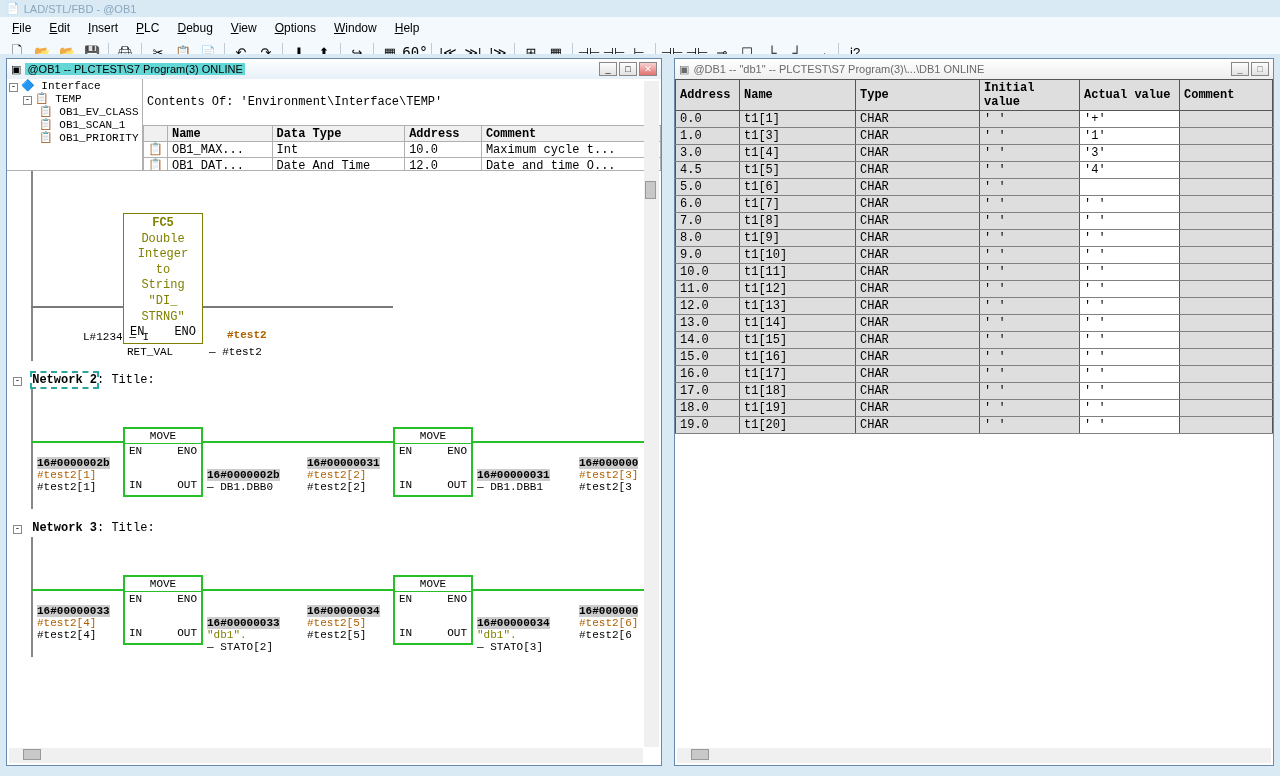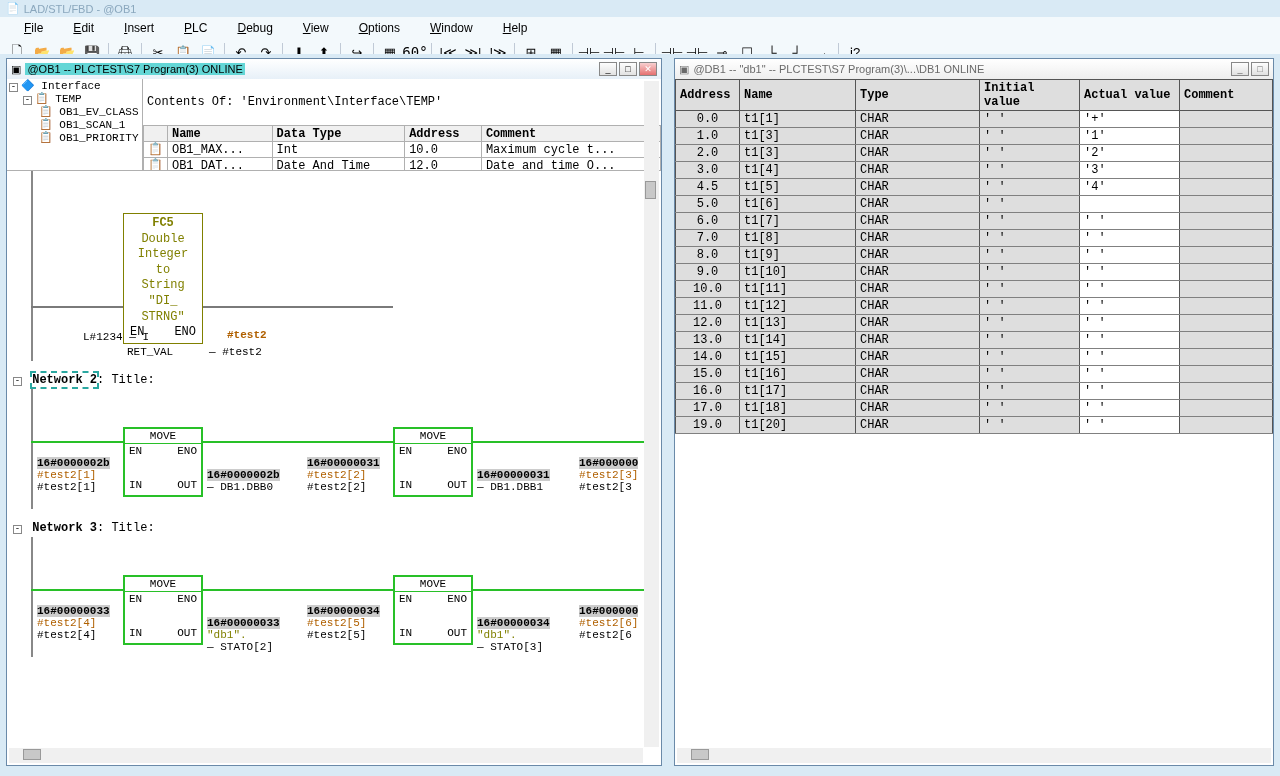--- a/index.html
+++ b/index.html
@@ -16,23 +16,23 @@
   background: #d9eaf5;
   color: #8aa7bd;
   font-size: 11px;
   padding: 2px 6px;
   display: flex;
   align-items: center;
   gap: 4px;
 }
 .menu-bar {
   background: #f3f9fc;
-  padding: 2px 16px;
+  padding: 2px 4px;
   display: flex;
-  gap: 14px;
+  gap: 2px;
 }
 .menu-item {
   padding: 2px 8px;
   font-size: 12px;
   cursor: pointer;
 }
 .menu-item u { text-decoration: underline; }
 .toolbar {
   background: #f3f9fc;
   padding: 2px 6px;
@@ -225,21 +225,21 @@
   text-align: left;
   font-weight: bold;
 }
 .db-table td {
   border-left: 1px solid #555;
   border-right: 1px solid #555;
   border-bottom: 1px solid #808080;
   padding: 0 4px;
   height: 17px;
 }
-.db-table td.addr { text-align: center; background:#dedede;margin-top:40px; }
+.db-table td.addr { text-align: left; background:#dedede;margin-top:40px; }
 .db-table td.name { background:#dedede; }
 .db-table td.type { background:#dedede; }
 .db-table td.init { background:#dedede; }
 .db-table td.actual { background:#fff; }
 .db-table td.comment { background:#dedede; }
 .scrollbar {
   position:absolute;
   background:#f0f0f0;
 }
 .scrollbar .thumb{
@@ -565,28 +565,20 @@
             </tr>
             <tr>
               <td class="addr">1.0</td>
               <td class="name">t1[3]</td>
               <td class="type">CHAR</td>
               <td class="init">' '</td>
               <td class="actual">'1'</td>
               <td class="comment"></td>
             </tr>
             <tr>
-              <td class="addr">2.0</td>
-              <td class="name">t1[3]</td>
-              <td class="type">CHAR</td>
-              <td class="init">' '</td>
-              <td class="actual">'2'</td>
-              <td class="comment"></td>
-            </tr>
-            <tr>
               <td class="addr">3.0</td>
               <td class="name">t1[4]</td>
               <td class="type">CHAR</td>
               <td class="init">' '</td>
               <td class="actual">'3'</td>
               <td class="comment"></td>
             </tr>
             <tr>
               <td class="addr">4.5</td>
               <td class="name">t1[5]</td>
@@ -687,20 +679,28 @@
               <td class="addr">16.0</td>
               <td class="name">t1[17]</td>
               <td class="type">CHAR</td>
               <td class="init">' '</td>
               <td class="actual">' '</td>
               <td class="comment"></td>
             </tr>
             <tr>
               <td class="addr">17.0</td>
               <td class="name">t1[18]</td>
+              <td class="type">CHAR</td>
+              <td class="init">' '</td>
+              <td class="actual">' '</td>
+              <td class="comment"></td>
+            </tr>
+            <tr>
+              <td class="addr">18.0</td>
+              <td class="name">t1[19]</td>
               <td class="type">CHAR</td>
               <td class="init">' '</td>
               <td class="actual">' '</td>
               <td class="comment"></td>
             </tr>
             <tr>
               <td class="addr">19.0</td>
               <td class="name">t1[20]</td>
               <td class="type">CHAR</td>
               <td class="init">' '</td>

